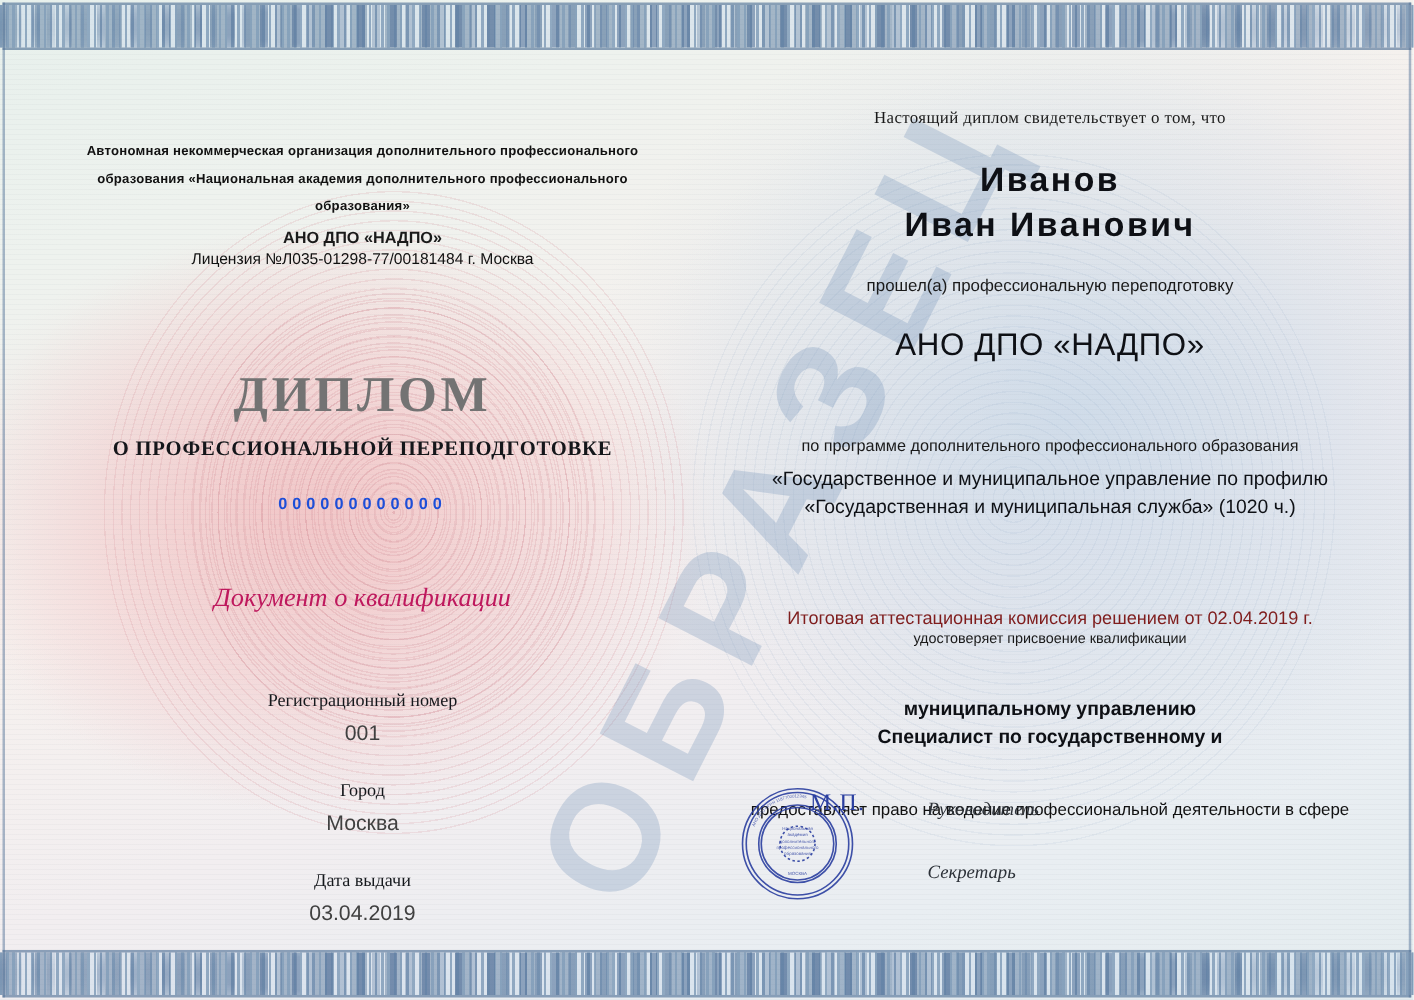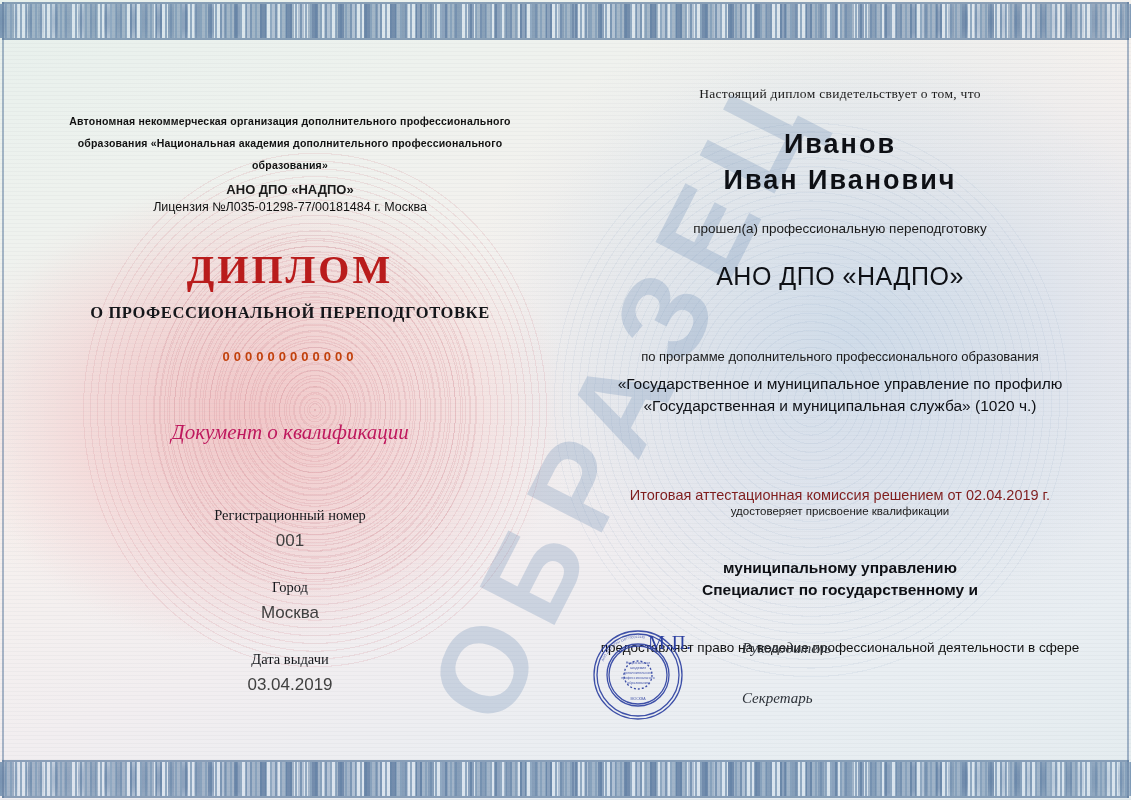--- a/index.html
+++ b/index.html
@@ -182,41 +182,41 @@
     margin-top: 6px;
   }
   .license {
     font-size: 12.5px;
     font-weight: 400;
     margin-top: 3px;
     color: #111;
   }
 
   .diplom-title {
-    margin-top: 32px;
+    margin-top: 78px;
     font-family: "Liberation Serif", serif;
     font-size: 40px;
     font-weight: 700;
     letter-spacing: 3px;
-    color: #b91c1c;
+    color: #737373;
   }
   .diplom-sub {
     margin-top: 10px;
     font-family: "Liberation Serif", serif;
     font-size: 16.5px;
     font-weight: 700;
     letter-spacing: 0.6px;
     color: #14161a;
   }
   .serial {
     margin-top: 26px;
     font-family: "Liberation Sans", sans-serif;
     font-size: 13px;
     letter-spacing: 4px;
-    color: #c2410c;
+    color: #1d4ed8;
     font-weight: 600;
   }
   .doc-qual {
     margin-top: 56px;
     font-family: "Liberation Serif", serif;
     font-style: italic;
     font-size: 21px;
     color: #be185d;
   }
   .field-label {

